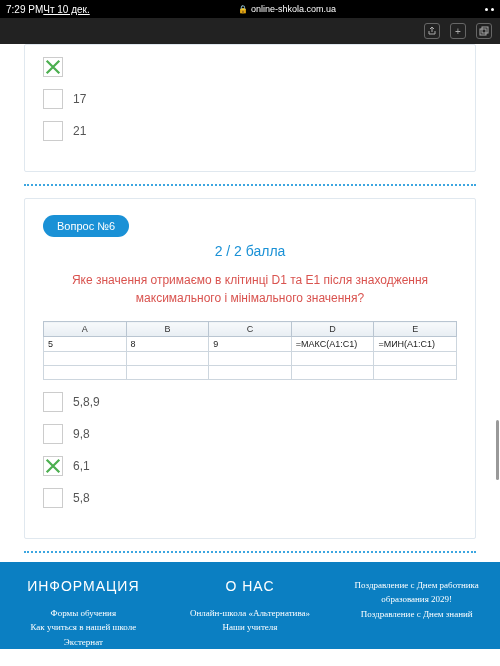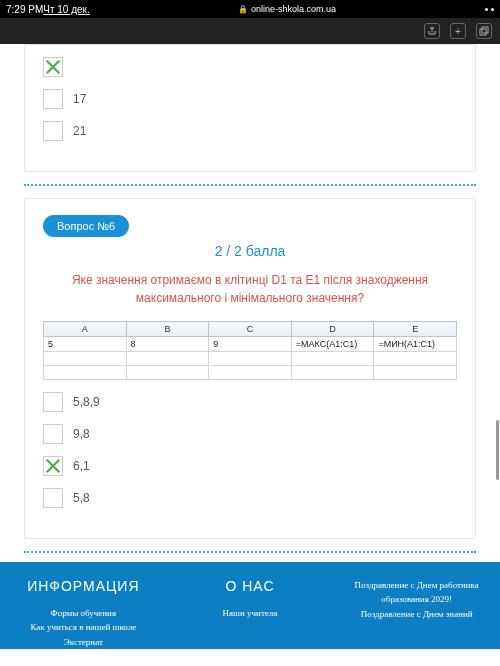--- a/index.html
+++ b/index.html
@@ -151,19 +151,20 @@
 
 <div class="footer">
   <div class="footer-col">
     <div class="footer-title">ИНФОРМАЦИЯ</div>
     <div class="footer-link">Формы обучения</div>
     <div class="footer-link">Как учиться в нашей школе</div>
     <div class="footer-link">Экстернат</div>
   </div>
   <div class="footer-col">
     <div class="footer-title">О НАС</div>
+    <div class="footer-link">Онлайн-школа «Альтернатива»</div>
     <div class="footer-link">Наши учителя</div>
   </div>
   <div class="footer-col">
     <div class="footer-link">Поздравление с Днем работника образования 2029!</div>
     <div class="footer-link">Поздравление с Днем знаний</div>
   </div>
 </div>
 
 </body></html>

